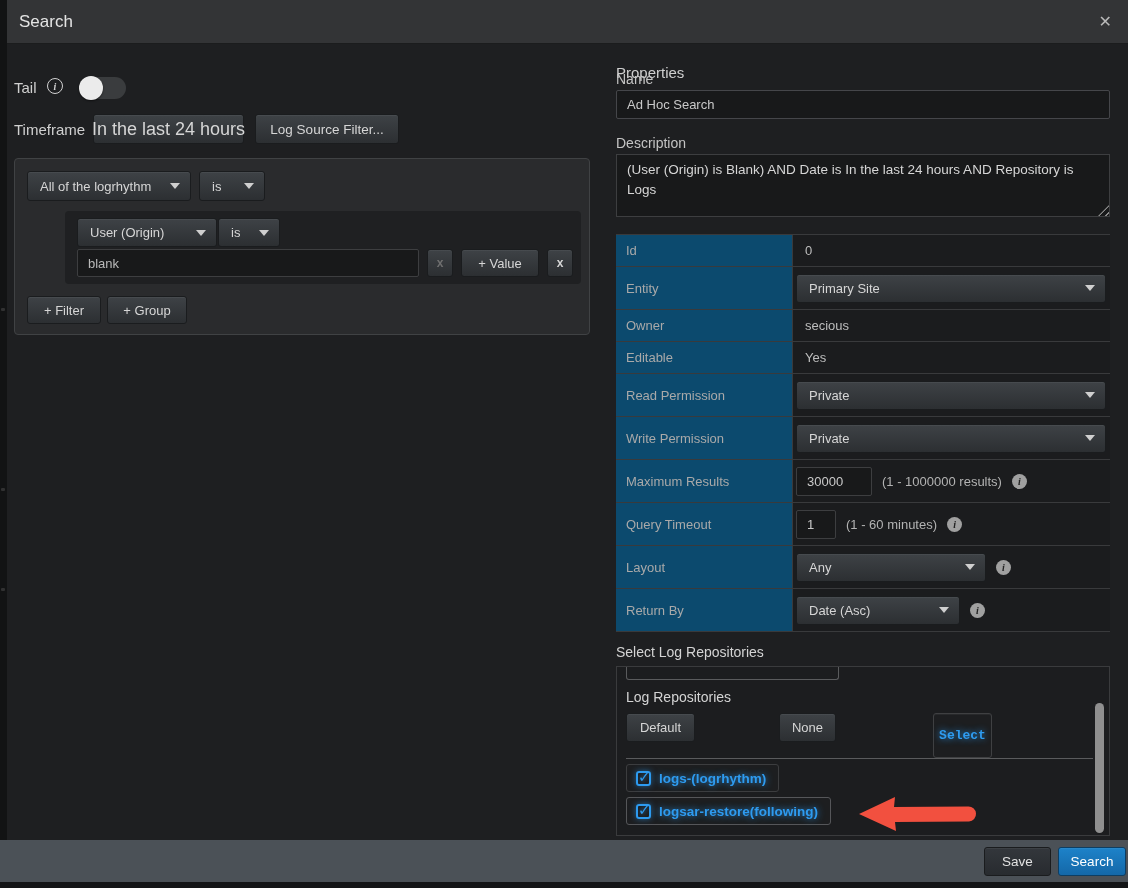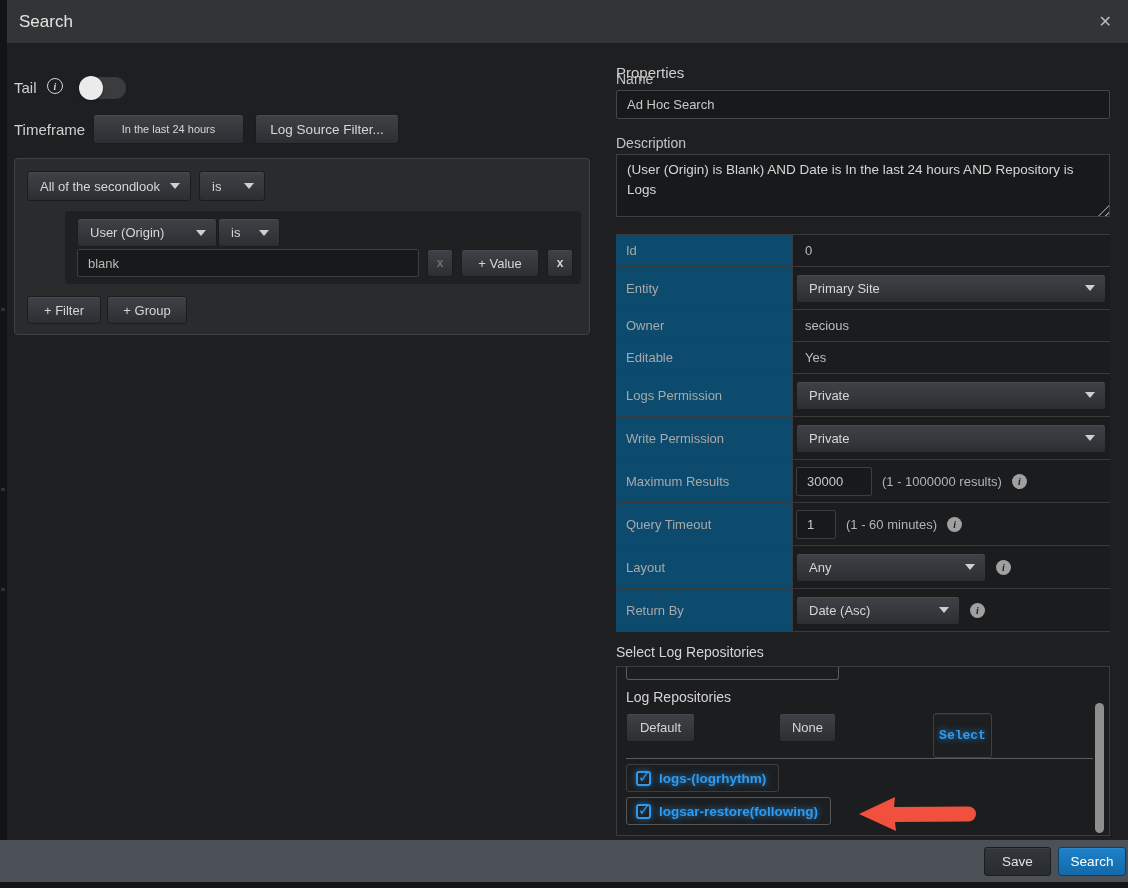--- a/index.html
+++ b/index.html
@@ -45,21 +45,21 @@
     color:#222; font-size:10px; font-weight:bold; align-items:center; justify-content:center; flex:none;
     font-family:"Liberation Serif", serif; font-style:italic; }
 
   
   .tail-label { position:absolute; left:7px; top:35px; font-size:15px; color:#d0d0d0; }
   .tail-info { position:absolute; left:40px; top:34px; }
   .toggle { position:absolute; left:73px; top:33px; width:46px; height:22px; background:#3a3c3e; border-radius:11px; cursor:pointer; }
   .toggle .knob { position:absolute; left:-1px; top:-1px; width:24px; height:24px; background:#ebebeb; border-radius:50%; box-shadow:0 1px 2px rgba(0,0,0,.5); }
 
   .tf-label { position:absolute; left:7px; top:77px; font-size:15px; color:#d0d0d0; }
-  .tf-btn { position:absolute; left:86px; top:70px; width:151px; height:30px; font-size:11px; }
+  .tf-btn { position:absolute; left:86px; top:70px; width:151px; height:30px; font-size:18px; }
   .lsf-btn { position:absolute; left:248px; top:70px; width:144px; height:30px; font-size:13.5px; }
 
   .filter-group { position:absolute; left:7px; top:114px; width:576px; height:177px;
     background:#2a2b2d; border:1px solid #404244; border-radius:4px; }
   .fg-row1 { position:absolute; left:12px; top:12px; display:flex; gap:8px; }
   .dd-all { width:164px; height:30px; }
   .dd-is-outer { width:66px; height:30px; }
   .inner-group { position:absolute; left:50px; top:52px; width:516px; height:73px; background:#1f2022; border-radius:4px; }
   .ig-row1 { position:absolute; left:12px; top:7px; display:flex; gap:1px; }
   .dd-field { width:140px; height:29px; }
@@ -152,21 +152,21 @@
       <div class="knob"></div>
     </div>
 
     <span class="tf-label">Timeframe</span>
     <button class="btn tf-btn">In the last 24 hours</button>
     <button class="btn lsf-btn">Log Source Filter...</button>
 
     <div class="filter-group">
       <div class="fg-row1">
         <div class="btn ddl dd-all">
-          <span class="lbl">All of the secondlook</span>
+          <span class="lbl">All of the logrhythm</span>
           <span class="caret"></span>
         </div>
         <div class="btn ddl dd-is-outer">
           <span class="lbl">is</span>
           <span class="caret"></span>
         </div>
       </div>
 
       <div class="inner-group">
         <div class="ig-row1">
@@ -228,21 +228,21 @@
         </div>
 
         <div class="prow h32">
           <div class="pcell-l">Editable</div>
           <div class="pcell-v">
               <span class="pval-text">Yes</span>
             </div>
         </div>
 
         <div class="prow h43">
-          <div class="pcell-l">Logs Permission</div>
+          <div class="pcell-l">Read Permission</div>
           <div class="pcell-v">
             <div class="btn ddl sel-310">
               <span class="lbl">Private</span>
               <span class="caret"></span>
             </div>
           </div>
         </div>
 
         <div class="prow h43">
           <div class="pcell-l">Write Permission</div>

